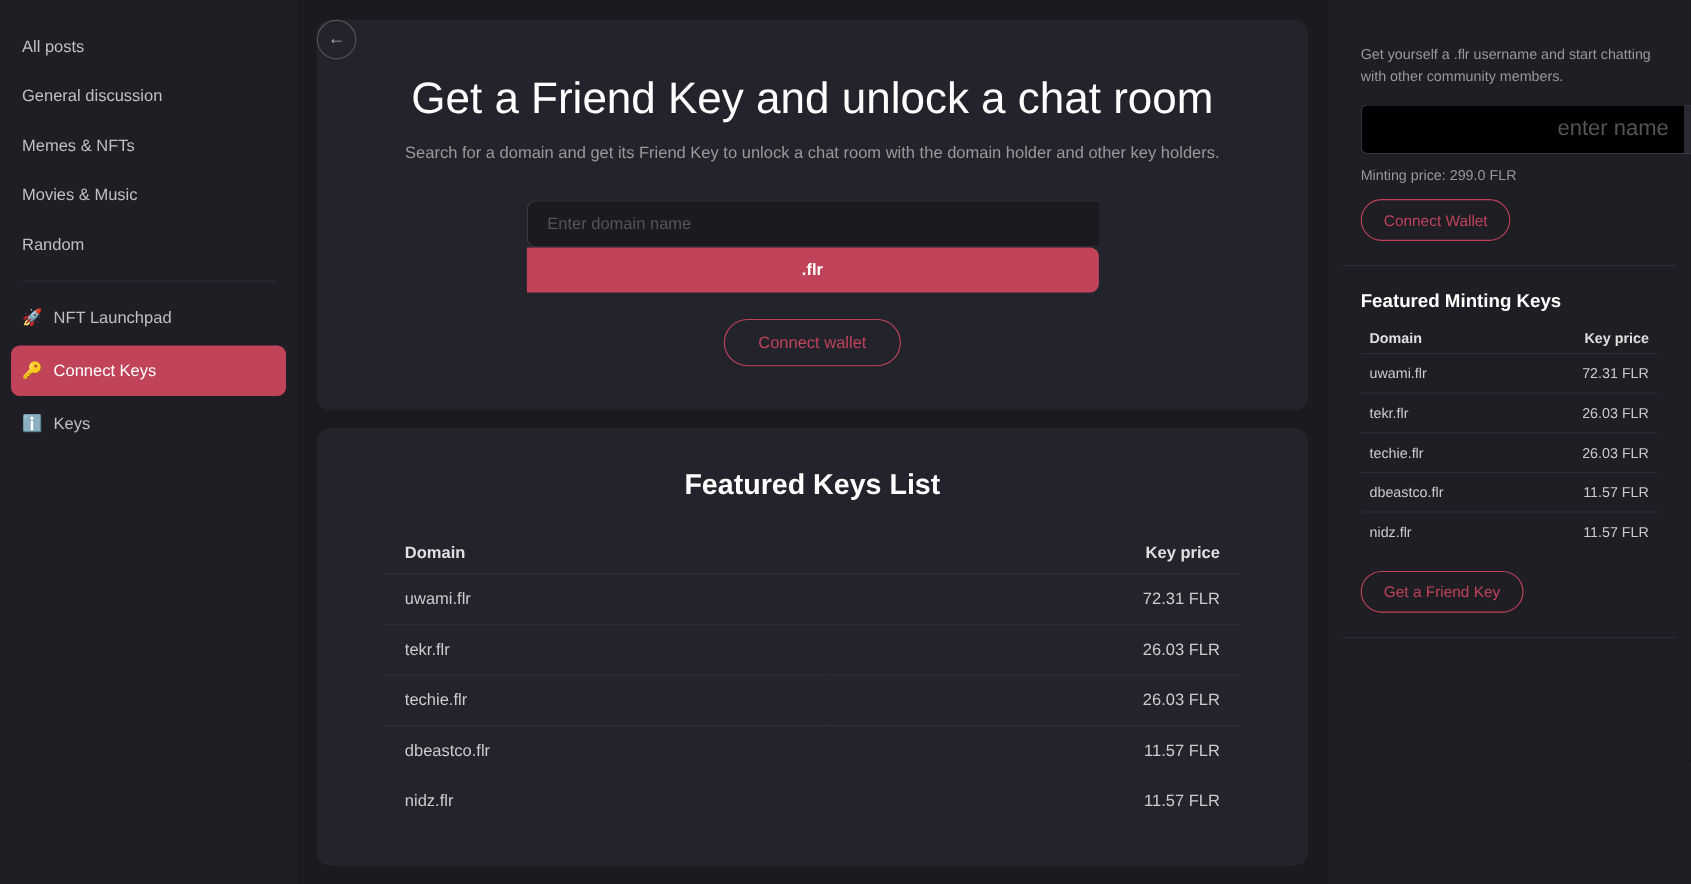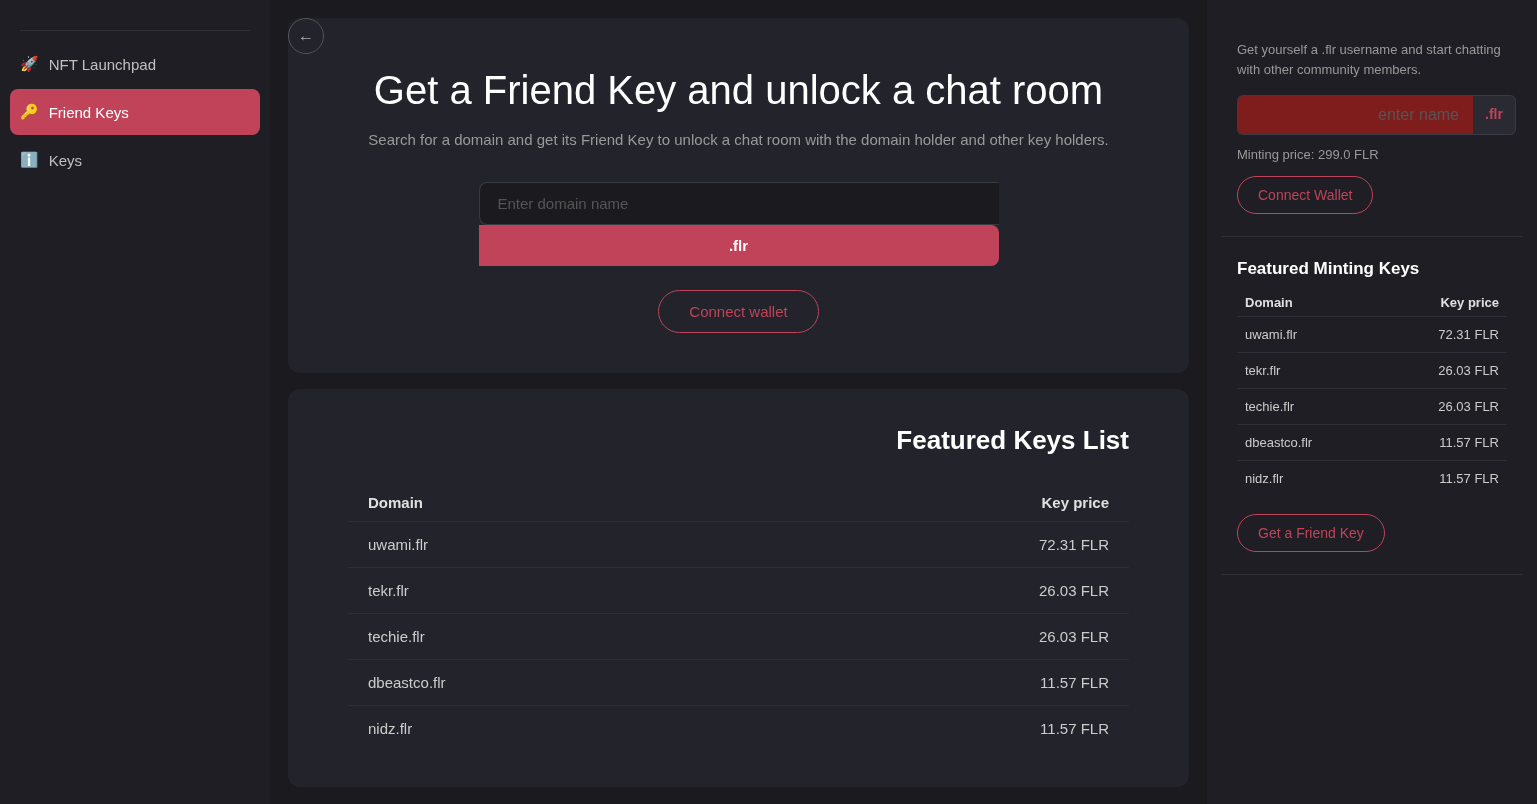--- a/index.html
+++ b/index.html
@@ -133,21 +133,21 @@
     }
 
     
     .featured-card {
       padding: 36px 60px;
     }
     .featured-title {
       font-size: 26px;
       font-weight: 700;
       color: #fff;
-      text-align: right;
+      text-align: center;
       margin-bottom: 28px;
     }
     .keys-table {
       width: 100%;
       border-collapse: collapse;
     }
     .keys-table th {
       text-align: left;
       font-size: 15px;
       font-weight: 700;
@@ -188,27 +188,27 @@
       color: #999;
       margin-bottom: 16px;
       line-height: 1.5;
     }
     .panel-input-row {
       display: flex;
       margin-bottom: 12px;
     }
     .panel-input {
       flex: 1;
-      background: #7f1d1d;
+      background: #000000;
       border: 1px solid #3a3a44;
       border-right: none;
       border-radius: 6px 0 0 6px;
       color: #aaa;
       padding: 10px 14px;
-      font-size: 16px;
+      font-size: 20px;
       outline: none;
       text-align: right;
     }
     .panel-input::placeholder { color: #555; }
     .panel-flr-badge {
       background: #2a2a32;
       border: 1px solid #3a3a44;
       border-left: none;
       color: #c0435a;
       padding: 10px 12px;
@@ -264,29 +264,36 @@
       cursor: pointer;
       margin-top: 18px;
       display: block;
       text-align: left;
     }
   </style>
 </head>
 <body>
 
 <nav class="sidebar">
+  <div id="sidebar-primary">
+      <div class="sidebar-item">All posts</div>
+      <div class="sidebar-item">General discussion</div>
+      <div class="sidebar-item">Memes &amp; NFTs</div>
+      <div class="sidebar-item">Movies &amp; Music</div>
+      <div class="sidebar-item">Random</div>
+    </div>
   <hr class="sidebar-divider">
   <div id="sidebar-secondary">
       <div class="sidebar-item">
         <span>🚀</span>
         <span>NFT Launchpad</span>
       </div>
       <div class="sidebar-item active">
         <span>🔑</span>
-        <span>Friend Keys</span>
+        <span>Connect Keys</span>
       </div>
       <div class="sidebar-item">
         <span>ℹ️</span>
         <span>Keys</span>
       </div>
     </div>
 </nav>
 
 <main class="main">
 

